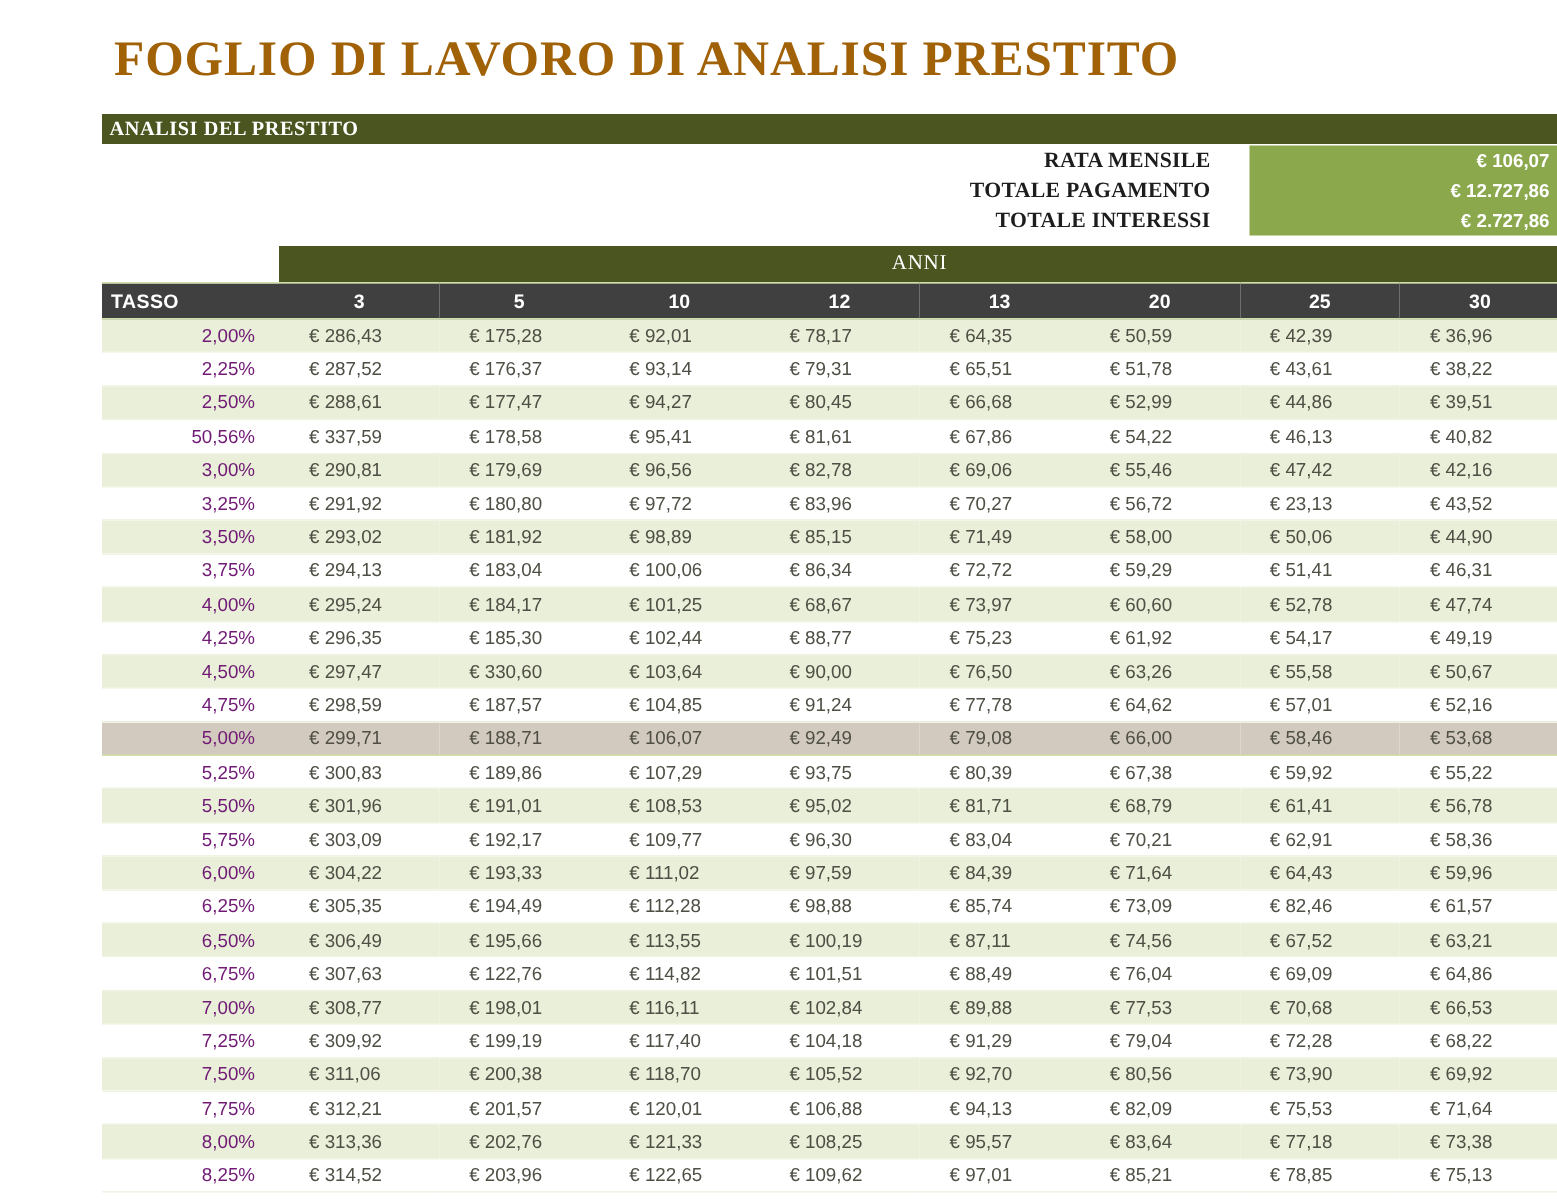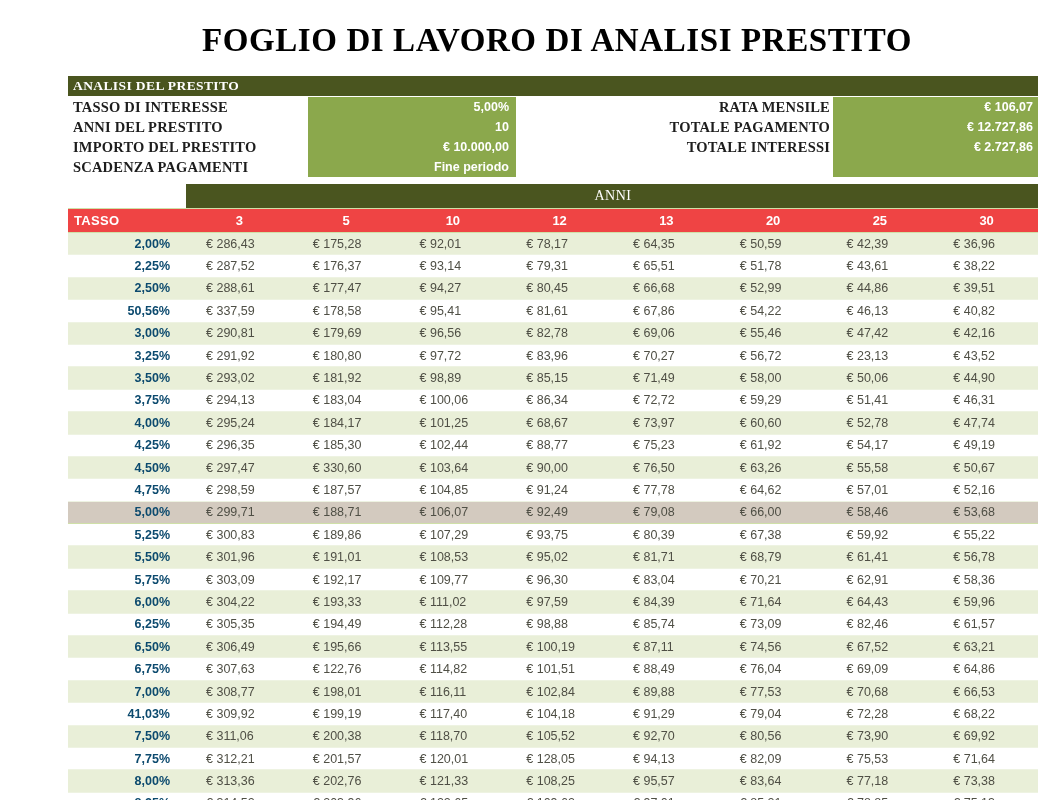--- a/index.html
+++ b/index.html
@@ -14,24 +14,23 @@
     font-family: "Liberation Sans", sans-serif;
     color: #1a1a1a;
   }
 
   
   #doc-title {
     font-family: "Liberation Serif", serif;
     font-size: 33px;
     font-weight: 700;
     letter-spacing: 0.6px;
-    color: #000000;
+    color: #a16207;
     padding: 22px 0 0 76px;
     white-space: nowrap;
-    text-align: center;
   }
 
   
   #summary-block {
     margin: 17px 0 0 68px;
     width: 972px;
   }
   #summary-title-bar {
     background: #4a551f;
     color: #ffffff;
@@ -79,21 +78,21 @@
     padding-right: 7px;
     white-space: nowrap;
   }
 
   
   #sum-left { width: 520px; }
   #sum-left .sum-labels { width: 235px; padding-left: 5px; }
   #sum-left .sum-values { width: 208px; }
   
   #sum-right { flex: 1; justify-content: flex-end; }
-  #sum-right .sum-labels { text-align: right; padding-right: 3px; }
+  #sum-right .sum-labels { text-align: right; padding-right: 26px; }
   #sum-right .sum-values { width: 207px; }
 
   
   #rate-table {
     margin: 7px 0 0 68px;
     width: 972px;
     border-collapse: collapse;
     table-layout: fixed;
   }
   #rate-table col.c-rate { width: 118px; }
@@ -108,21 +107,21 @@
     color: #ffffff;
     font-family: "Liberation Serif", serif;
     font-size: 14px;
     font-weight: 400;
     letter-spacing: 0.5px;
     height: 22px;
     text-align: center;
   }
 
   #col-head-row th {
-    background: #ef4444;
+    background: #404040;
     color: #ffffff;
     font-size: 13px;
     font-weight: 700;
     height: 21px;
     border-top: 1px solid #cfe0a8;
     border-bottom: 1px solid #cfe0a8;
   }
   #col-head-row th.h-rate {
     text-align: left;
     padding-left: 6px;
@@ -132,22 +131,22 @@
     text-align: center;
   }
 
   #rate-table tbody td {
     height: 19.4px;
     font-size: 12.5px;
     color: #4f4f45;
     border-bottom: 1px solid #eef3e2;
   }
   #rate-table tbody td.rate-cell {
-    color: #0c4a6e;
-    font-weight: 700;
+    color: #701a75;
+    font-weight: 400;
     text-align: right;
     padding-right: 16px;
   }
   #rate-table tbody td.val-cell {
     text-align: left;
     padding-left: 20px;
   }
   #rate-table tbody tr.band td { background: #e9efd8; }
   #rate-table tbody tr.plain td { background: #ffffff; }
   #rate-table tbody tr.sel td {
@@ -160,34 +159,20 @@
 <body>
 
 <div id="doc-title">FOGLIO DI LAVORO DI ANALISI PRESTITO</div>
 
 <div id="summary-block">
 
   <div id="summary-title-bar">ANALISI DEL PRESTITO</div>
 
   <div id="summary-cols">
 
-    <div class="sum-col" id="sum-left">
-      <div class="sum-labels">
-        <div class="sum-label">TASSO DI INTERESSE</div>
-        <div class="sum-label">ANNI DEL PRESTITO</div>
-        <div class="sum-label">IMPORTO DEL PRESTITO</div>
-        <div class="sum-label">SCADENZA PAGAMENTI</div>
-      </div>
-      <div class="sum-values">
-        <div class="sum-value">5,00%</div>
-        <div class="sum-value">10</div>
-        <div class="sum-value">€ 10.000,00</div>
-        <div class="sum-value">Fine periodo</div>
-      </div>
-    </div>
 
     <div class="sum-col" id="sum-right">
       <div class="sum-labels">
         <div class="sum-label">RATA MENSILE</div>
         <div class="sum-label">TOTALE PAGAMENTO</div>
         <div class="sum-label">TOTALE INTERESSI</div>
       </div>
       <div class="sum-values">
         <div class="sum-value">€ 106,07</div>
         <div class="sum-value">€ 12.727,86</div>
@@ -453,21 +438,21 @@
         <td class="val-cell">€ 308,77</td>
         <td class="val-cell">€ 198,01</td>
         <td class="val-cell">€ 116,11</td>
         <td class="val-cell">€ 102,84</td>
         <td class="val-cell">€ 89,88</td>
         <td class="val-cell">€ 77,53</td>
         <td class="val-cell">€ 70,68</td>
         <td class="val-cell">€ 66,53</td>
       </tr>
       <tr class="plain">
-        <td class="rate-cell">41,03%</td>
+        <td class="rate-cell">7,25%</td>
         <td class="val-cell">€ 309,92</td>
         <td class="val-cell">€ 199,19</td>
         <td class="val-cell">€ 117,40</td>
         <td class="val-cell">€ 104,18</td>
         <td class="val-cell">€ 91,29</td>
         <td class="val-cell">€ 79,04</td>
         <td class="val-cell">€ 72,28</td>
         <td class="val-cell">€ 68,22</td>
       </tr>
       <tr class="band">
@@ -479,21 +464,21 @@
         <td class="val-cell">€ 92,70</td>
         <td class="val-cell">€ 80,56</td>
         <td class="val-cell">€ 73,90</td>
         <td class="val-cell">€ 69,92</td>
       </tr>
       <tr class="plain">
         <td class="rate-cell">7,75%</td>
         <td class="val-cell">€ 312,21</td>
         <td class="val-cell">€ 201,57</td>
         <td class="val-cell">€ 120,01</td>
-        <td class="val-cell">€ 128,05</td>
+        <td class="val-cell">€ 106,88</td>
         <td class="val-cell">€ 94,13</td>
         <td class="val-cell">€ 82,09</td>
         <td class="val-cell">€ 75,53</td>
         <td class="val-cell">€ 71,64</td>
       </tr>
       <tr class="band">
         <td class="rate-cell">8,00%</td>
         <td class="val-cell">€ 313,36</td>
         <td class="val-cell">€ 202,76</td>
         <td class="val-cell">€ 121,33</td>

